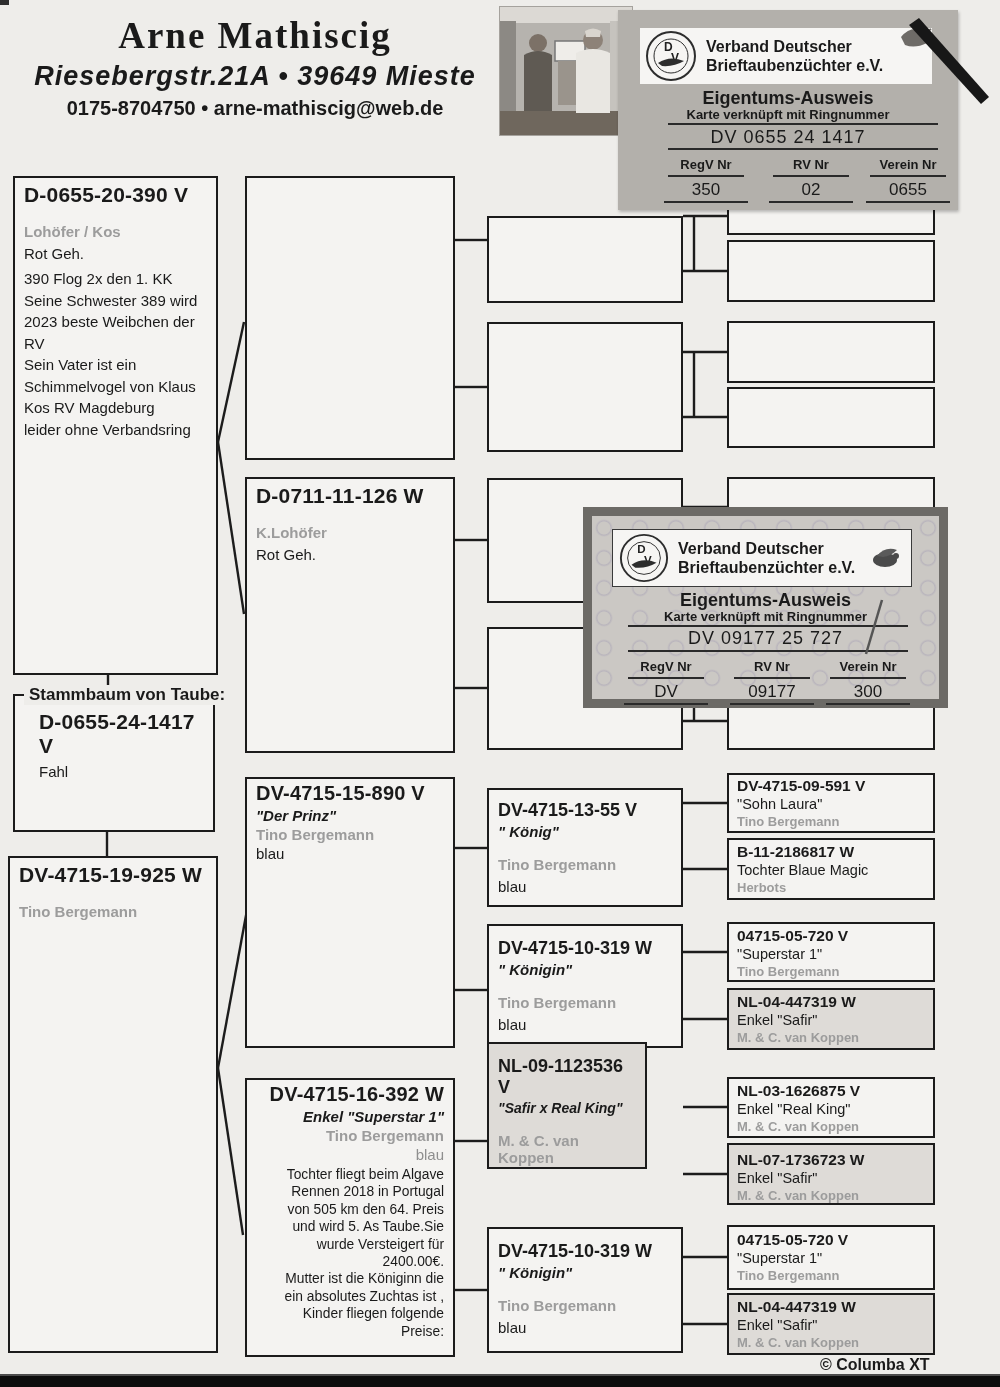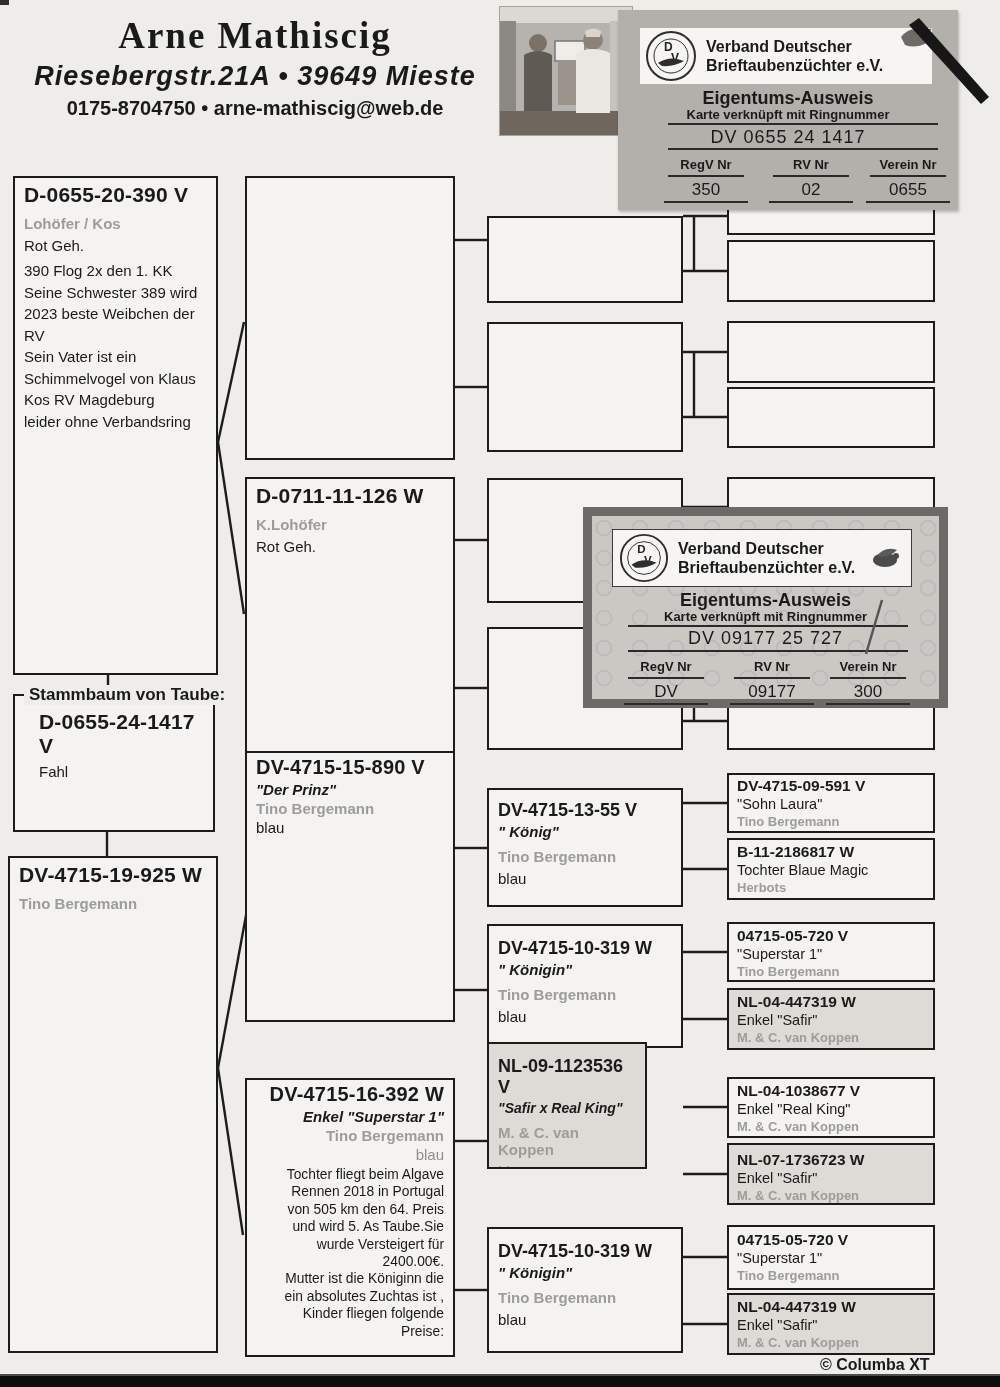--- a/index.html
+++ b/index.html
@@ -13,21 +13,21 @@
   
   .pbox{position:absolute;border:2px solid #1b1b1b;background:#f4f3f1;box-sizing:border-box;
         padding:5px 9px;overflow:hidden;z-index:2;}
   .pbox.gray{background:#dedbd7;}
   .ring{font-weight:bold;}
   .ring.xl{font-size:21px;letter-spacing:.2px;}
   .ring.lg{font-size:18px;}
   .ring.sm{font-size:15.5px;}
   .nick{font-weight:bold;font-style:italic;font-size:15px;margin-top:2px;}
   .nick.sm{font-size:13.5px;margin-top:1px;}
-  .loft{font-weight:bold;color:#9c9c9c;font-size:15px;margin-top:8px;}
+  .loft{font-weight:bold;color:#9c9c9c;font-size:15px;margin-top:16px;}
   .loft.sm{font-size:13px;margin-top:2px;}
   .colr{font-size:15px;margin-top:5px;}
   .colr.gray{color:#8f8f8f;}
   .notes{font-size:13.5px;line-height:17.8px;margin-top:6px;white-space:pre-wrap;}
   .notes.wide{font-size:15px;line-height:21.5px;}
   
   .legendbox{position:absolute;border:2px solid #1b1b1b;background:#f4f3f1;box-sizing:border-box;
              padding:14px 9px 5px;z-index:2;}
   .legend{position:absolute;top:-11px;left:9px;background:#eeedea;padding:0 5px;
           font-weight:bold;font-size:17px;white-space:nowrap;}
@@ -159,21 +159,21 @@
   </div>
 
   <div class="pbox" style="left:245px;top:176px;width:210px;height:284px;"></div>
 
   <div class="pbox" style="left:245px;top:477px;width:210px;height:276px;">
     <div class="ring xl">D-0711-11-126 W</div>
     <div class="loft">K.Lohöfer</div>
     <div class="colr">Rot Geh.</div>
   </div>
 
-  <div class="pbox" style="left:245px;top:751px;width:210px;height:271px;padding-top:3px;">
+  <div class="pbox" style="left:245px;top:777px;width:210px;height:271px;padding-top:3px;">
     <div class="ring xl" style="font-size:20px;">DV-4715-15-890 V</div>
     <div class="nick">"Der Prinz"</div>
     <div class="loft" style="margin-top:2px;">Tino Bergemann</div>
     <div class="colr" style="margin-top:2px;">blau</div>
   </div>
 
   <div class="pbox" style="left:245px;top:1078px;width:210px;height:279px;padding-top:3px;text-align:right;">
     <div class="ring xl" style="font-size:20px;">DV-4715-16-392 W</div>
     <div class="nick">Enkel "Superstar 1"</div>
     <div class="loft" style="margin-top:2px;">Tino Bergemann</div>
@@ -246,21 +246,21 @@
     <div class="ring sm">04715-05-720 V</div>
     <div class="nick sm" style="font-style:normal;font-weight:normal;font-size:14.5px;">"Superstar 1"</div>
     <div class="loft sm">Tino Bergemann</div>
   </div>
   <div class="pbox gray" style="left:727px;top:988px;width:208px;height:62px;padding:3px 8px;">
     <div class="ring sm">NL-04-447319 W</div>
     <div class="nick sm" style="font-style:normal;font-weight:normal;font-size:14.5px;">Enkel "Safir"</div>
     <div class="loft sm">M. &amp; C. van Koppen</div>
   </div>
   <div class="pbox" style="left:727px;top:1077px;width:208px;height:61px;padding:3px 8px;">
-    <div class="ring sm">NL-04-1038677 V</div>
+    <div class="ring sm">NL-03-1626875 V</div>
     <div class="nick sm" style="font-style:normal;font-weight:normal;font-size:14.5px;">Enkel "Real King"</div>
     <div class="loft sm">M. &amp; C. van Koppen</div>
   </div>
   <div class="pbox gray" style="left:727px;top:1143px;width:208px;height:62px;padding:6px 8px;">
     <div class="ring sm">NL-07-1736723 W</div>
     <div class="nick sm" style="font-style:normal;font-weight:normal;font-size:14.5px;">Enkel "Safir"</div>
     <div class="loft sm">M. &amp; C. van Koppen</div>
   </div>
   <div class="pbox" style="left:727px;top:1225px;width:208px;height:65px;padding:4px 8px;">
     <div class="ring sm">04715-05-720 V</div>

